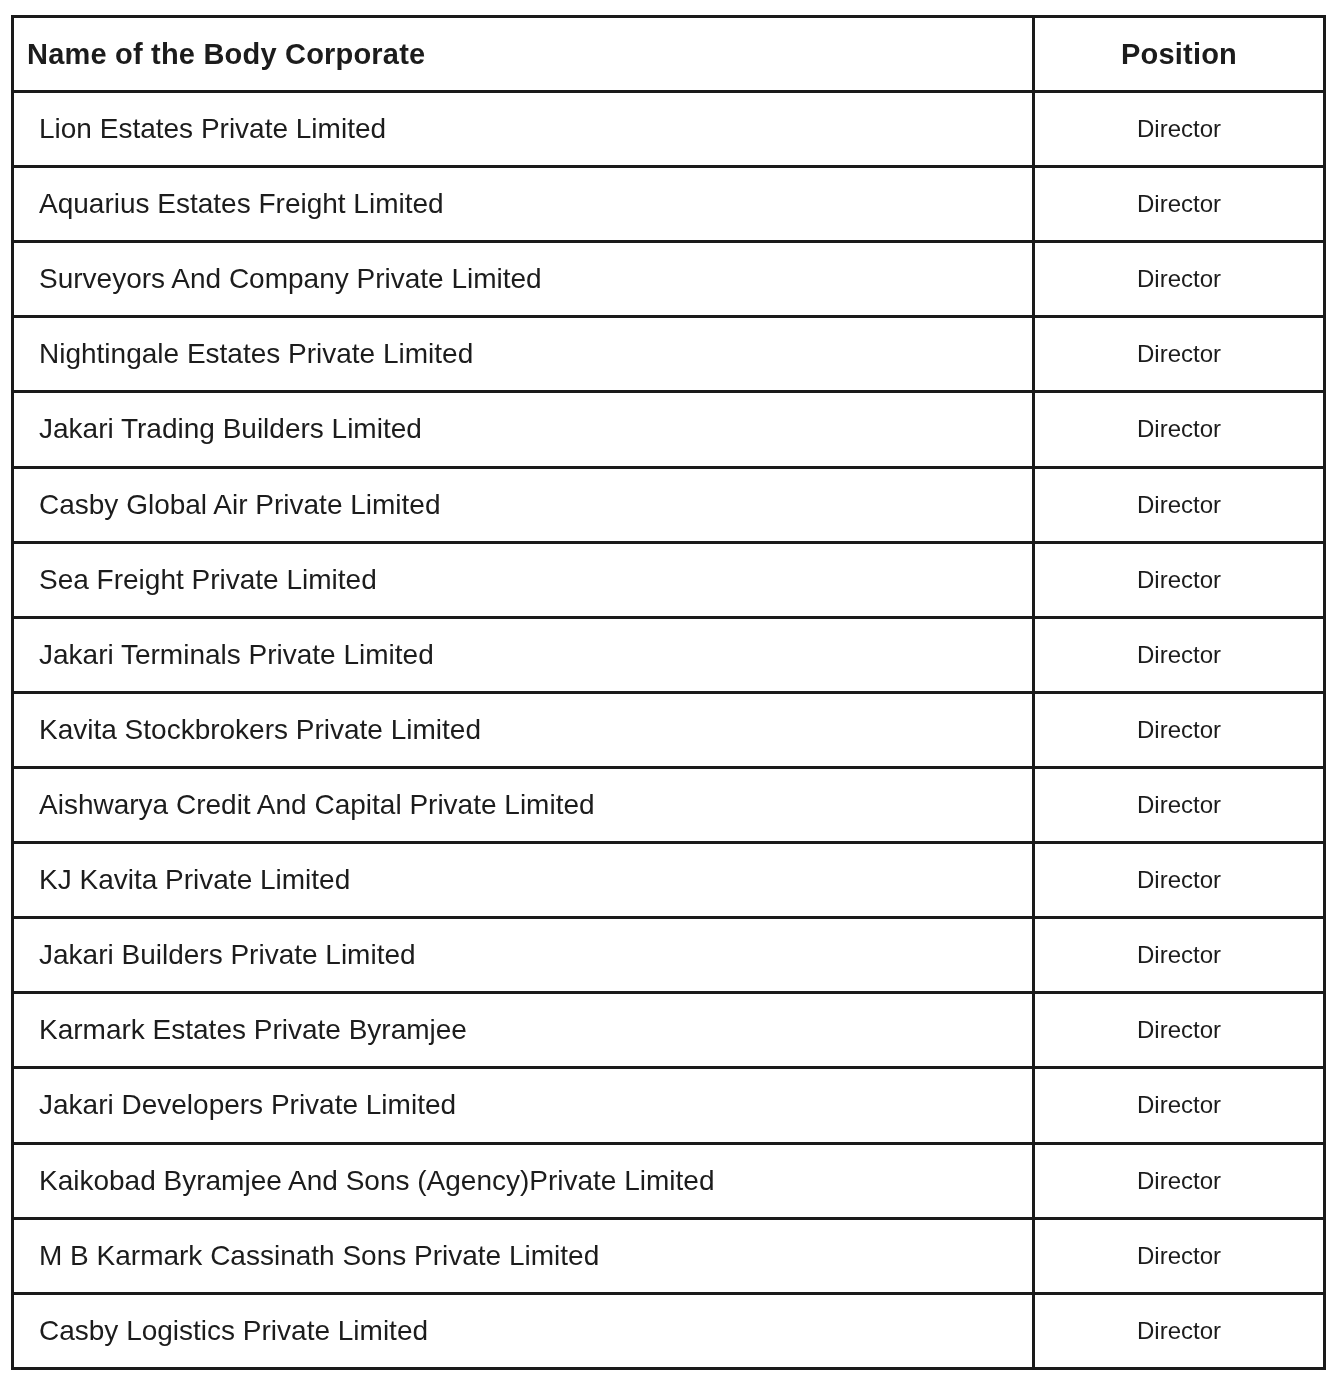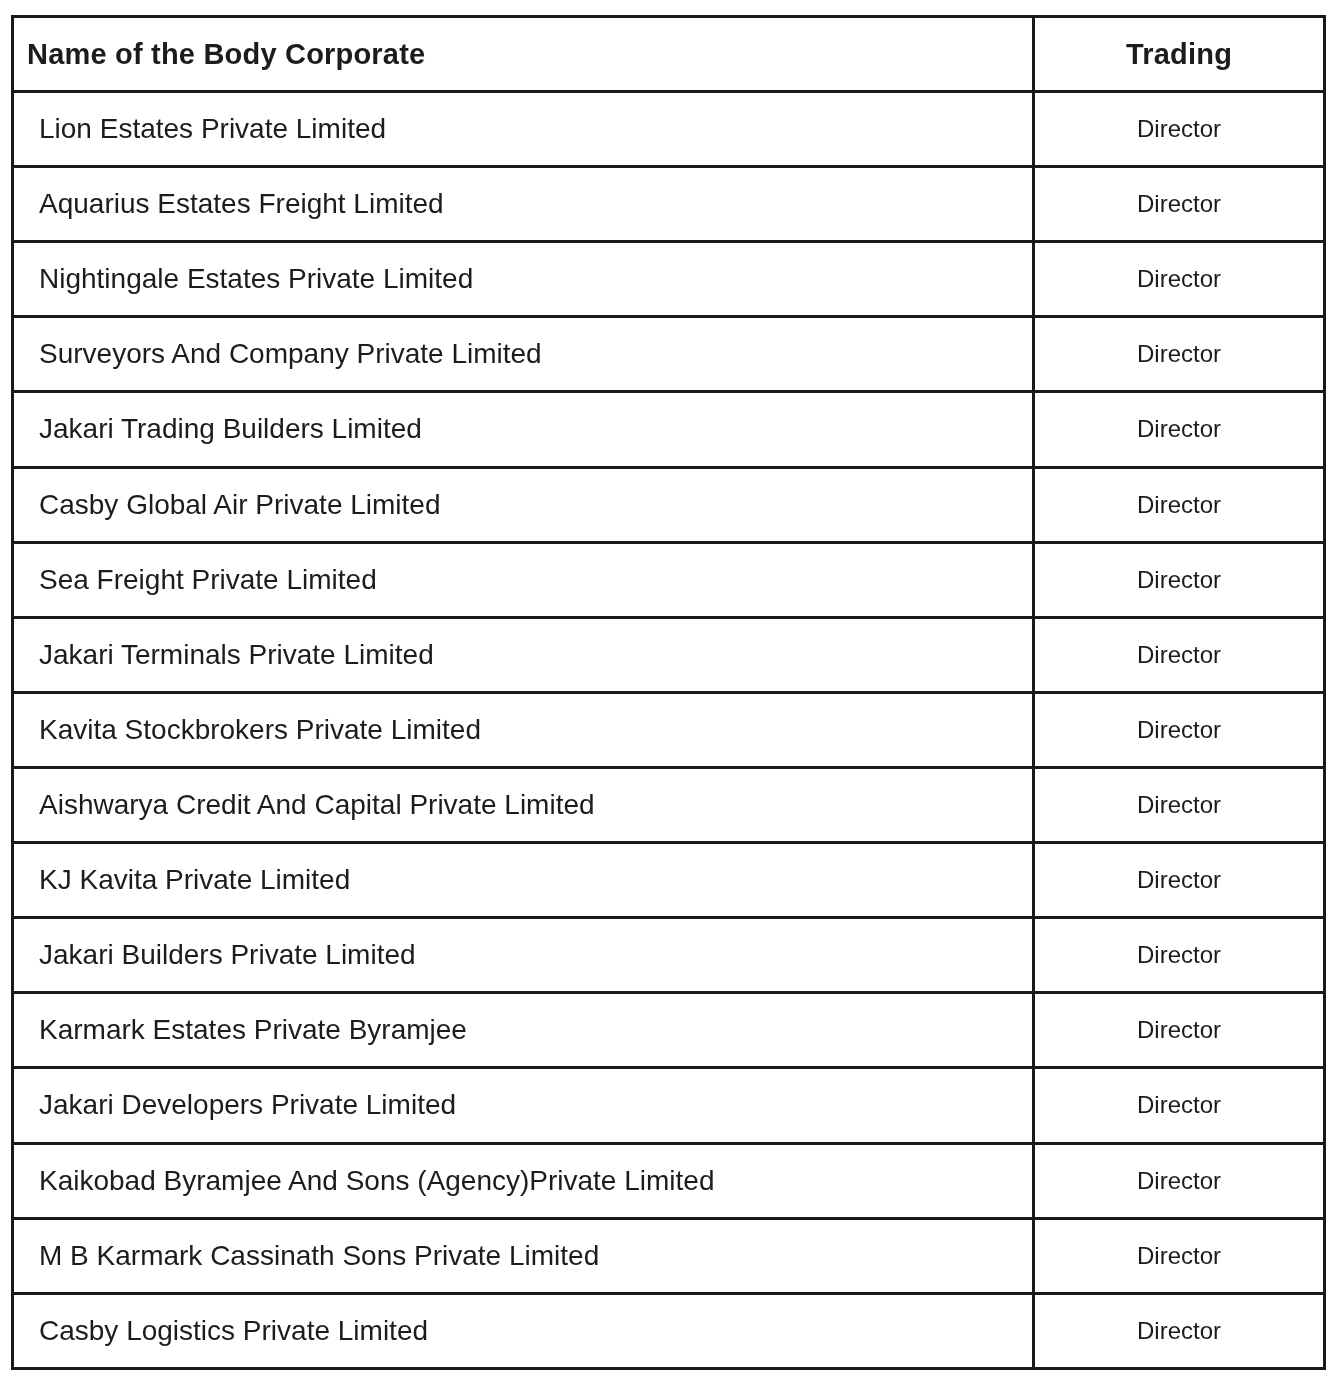--- a/index.html
+++ b/index.html
@@ -68,38 +68,38 @@
 
 <div class="page">
   <table class="corp-table">
     <colgroup>
       <col class="col-name">
       <col class="col-pos">
     </colgroup>
     <thead>
       <tr>
         <th class="name-hdr">Name of the Body Corporate</th>
-        <th class="pos-hdr">Trading</th>
+        <th class="pos-hdr">Position</th>
       </tr>
     </thead>
     <tbody>
       <tr>
         <td class="name-cell">Lion Estates Private Limited</td>
         <td class="pos-cell">Director</td>
       </tr>
       <tr>
         <td class="name-cell">Aquarius Estates Freight Limited</td>
         <td class="pos-cell">Director</td>
       </tr>
       <tr>
-        <td class="name-cell">Nightingale Estates Private Limited</td>
+        <td class="name-cell">Surveyors And Company Private Limited</td>
         <td class="pos-cell">Director</td>
       </tr>
       <tr>
-        <td class="name-cell">Surveyors And Company Private Limited</td>
+        <td class="name-cell">Nightingale Estates Private Limited</td>
         <td class="pos-cell">Director</td>
       </tr>
       <tr>
         <td class="name-cell">Jakari Trading Builders Limited</td>
         <td class="pos-cell">Director</td>
       </tr>
       <tr>
         <td class="name-cell">Casby Global Air Private Limited</td>
         <td class="pos-cell">Director</td>
       </tr>

